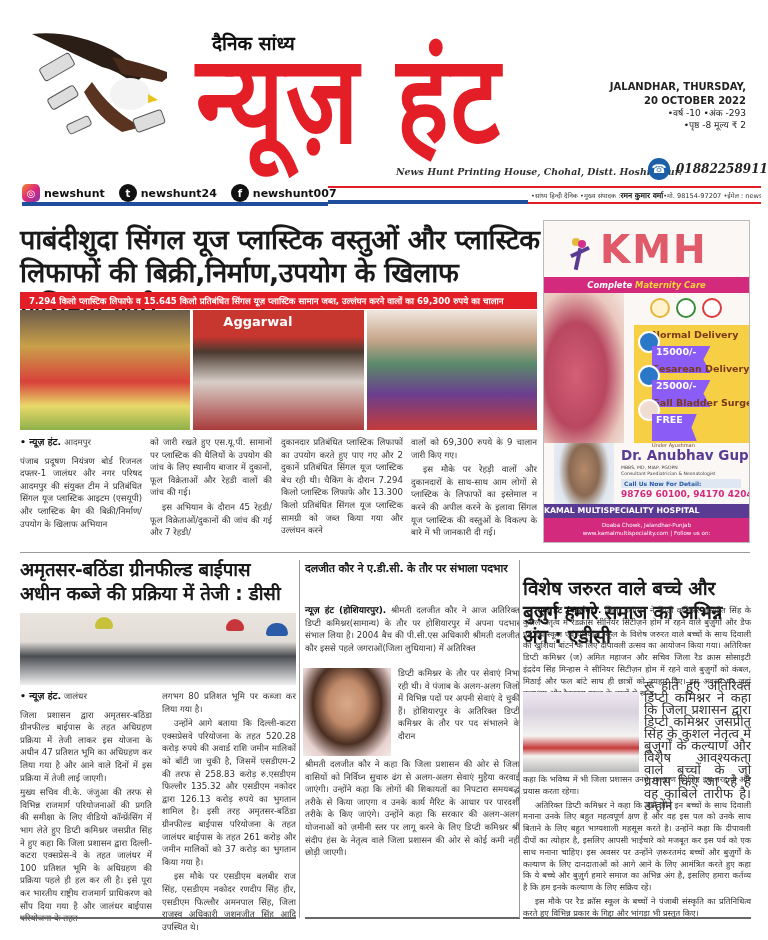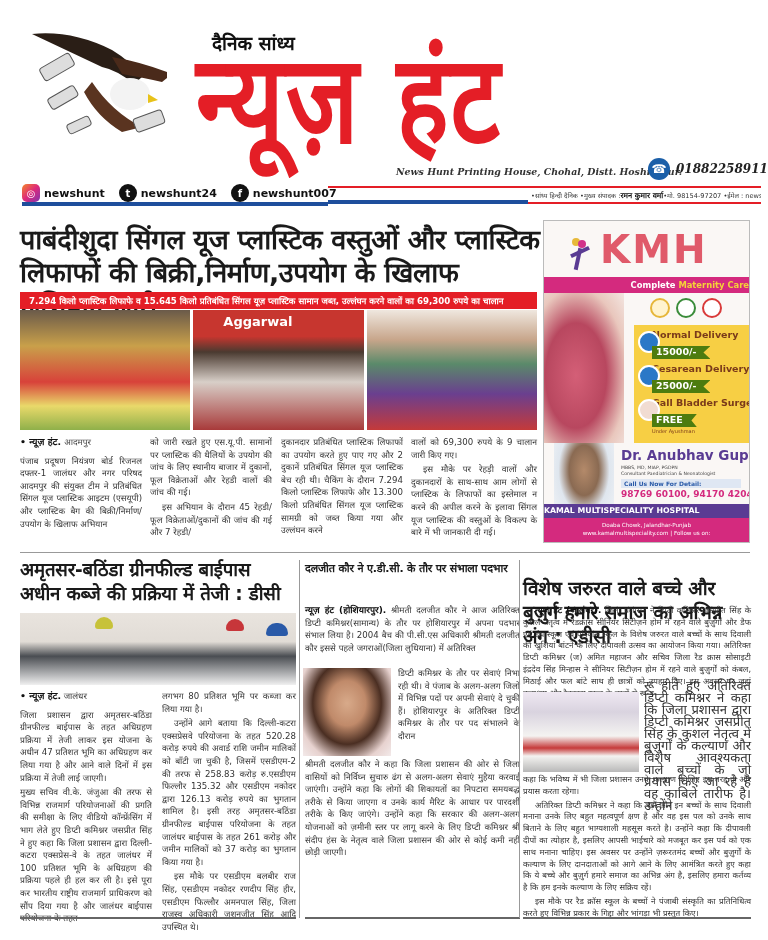--- a/index.html
+++ b/index.html
@@ -47,31 +47,31 @@
 
   
   .ad { position: absolute; left: 543px; top: 220px; width: 207px; height: 323px; border: 1px solid #bbb; background: #faf7f5; overflow: hidden; }
   .ad-logo { position: absolute; left: 26px; top: 6px; display: flex; align-items: flex-end; gap: 6px; }
   .ad-logo-fig { width: 24px; height: 34px; position: relative; }
   .ad-logo-fig .dot1 { position: absolute; left: 2px; top: 0; width: 8px; height: 8px; border-radius: 50%; background: #e7b93a; }
   .ad-logo-fig .dot2 { position: absolute; left: 8px; top: 2px; width: 8px; height: 8px; border-radius: 50%; background: #d2328a; }
   .ad-logo-fig .body { position: absolute; left: 6px; top: 10px; width: 4px; height: 22px; background: #5a3b93; transform: rotate(12deg); }
   .ad-logo-fig .arm { position: absolute; left: 0; top: 12px; width: 20px; height: 4px; background: #5a3b93; transform: rotate(-25deg); }
   .ad-kmh { font-size: 39px; font-weight: bold; color: #e05a6a; letter-spacing: 2px; }
-  .ad-care { position: absolute; left: 0; top: 56px; width: 100%; height: 16px; background: #d42a7e; color: #fff; font-size: 8.4px; font-weight: bold; text-align: right; line-height: 16px; }
+  .ad-care { position: absolute; left: 0; top: 56px; width: 100%; height: 16px; background: #d42a7e; color: #fff; font-size: 8.4px; font-weight: bold; font-style: italic; text-align: center; line-height: 16px; }
   .ad-care span { color: #f4d338; }
   .ad-woman { position: absolute; left: 0; top: 72px; width: 80px; height: 150px; background: radial-gradient(ellipse at 40% 55%, #d45f77 0%, #b8475f 45%, #e9c7bd 75%, #f3e6e1 100%); }
   .ad-badges { position: absolute; left: 106px; top: 77px; display: flex; gap: 6px; }
   .badge { width: 20px; height: 20px; border-radius: 50%; border: 2px solid #e6b63a; background: #fff3cf; }
   .badge.b2 { border-color: #3a8c3a; background: #fff; }
   .badge.b3 { border-color: #d93a3a; background: #fff; }
   .ad-offers { position: absolute; left: 90px; top: 104px; width: 117px; height: 118px; background: #f7cf44; }
   .offer { position: absolute; left: 18px; }
   .offer-title { font-size: 9.5px; font-weight: bold; color: #7a3a1a; white-space: nowrap; }
-  .offer-price { display: inline-block; margin-top: 1px; background: #4d7c0f; color: #fff; font-size: 9.5px; font-weight: bold; padding: 0 14px 2px 4px; clip-path: polygon(0 0,100% 0,88% 50%,100% 100%,0 100%); }
+  .offer-price { display: inline-block; margin-top: 1px; background: #8b5cf6; color: #fff; font-size: 9.5px; font-weight: bold; padding: 0 14px 16px 4px; clip-path: polygon(0 0,100% 0,88% 50%,100% 100%,0 100%); }
   .offer-note { font-size: 5px; color: #7a3a1a; margin-top: 1px; }
   .offer-icon { position: absolute; left: -14px; top: 2px; width: 22px; height: 22px; border-radius: 50%; background: #2a78c7; border: 2px solid #fff; }
   .ad-doc { position: absolute; left: 10px; top: 222px; width: 60px; height: 78px; background: radial-gradient(ellipse at 50% 35%, #b48a6a 0%, #8a6a52 35%, #dfe6ee 60%, #f3f5f8 100%); }
   .ad-docname { position: absolute; left: 77px; top: 226px; font-size: 13.5px; font-weight: bold; color: #5a3b93; white-space: nowrap; }
   .ad-docdeg { position: absolute; left: 77px; top: 244px; font-size: 4.6px; color: #444; line-height: 6px; }
   .ad-call { position: absolute; left: 77px; top: 258px; width: 120px; background: #dfe7f3; font-size: 6px; font-weight: bold; color: #2a5aa8; padding: 1px 3px; }
   .ad-phones { position: absolute; left: 77px; top: 268px; font-size: 9px; color: #d42a7e; font-weight: bold; white-space: nowrap; }
   .ad-hosp { position: absolute; left: 0; top: 283px; width: 100%; height: 14px; background: #5a3b93; color: #fff; font-size: 7.8px; font-weight: bold; text-align: left; line-height: 14px; }
   .ad-addr { position: absolute; left: 0; top: 297px; width: 100%; height: 26px; background: #d42a7e; color: #fff; font-size: 5.6px; text-align: center; padding-top: 3px; line-height: 8px; }
 
@@ -97,20 +97,26 @@
     <ellipse cx="108" cy="72" rx="20" ry="16" fill="#f3f3f3"></ellipse>
     <path d="M126 72 l10 6 l-10 3 z" fill="#e8c21a"></path>
     <path d="M70 60 Q90 90 120 105 L100 110 Q75 95 62 70 Z" fill="#5a3420"></path>
     <rect x="18" y="38" width="34" height="14" rx="3" fill="#ddd" stroke="#555" transform="rotate(-30 35 45)"></rect>
     <rect x="26" y="70" width="30" height="12" rx="3" fill="#ddd" stroke="#555" transform="rotate(-30 40 76)"></rect>
     <rect x="45" y="98" width="24" height="10" rx="3" fill="#ddd" stroke="#555" transform="rotate(-25 57 103)"></rect>
     <rect x="112" y="92" width="30" height="14" rx="3" fill="#ddd" stroke="#555" transform="rotate(-20 127 99)"></rect>
   </svg>
   <div class="tagline-top">दैनिक सांध्य</div>
   <div class="logo-title">न्यूज़ हंट</div>
+  <div class="dateblock">
+    <div class="d1">JALANDHAR, THURSDAY,</div>
+    <div class="d2">20 OCTOBER 2022</div>
+    <div>•वर्ष -10  •अंक -293</div>
+    <div>•पृष्ठ -8  मूल्य ₹ 2</div>
+  </div>
   <div class="printline">News Hunt Printing House, Chohal, Distt. Hoshiarpur.</div>
   <div class="phone">
     <span class="phone-icon">☎</span>
     <span class="phone-num">01882258911</span>
   </div>
 </div>
 
 <div class="socialbar">
   <div class="social-item">
     <span class="s-icon s-ig">◎</span>

